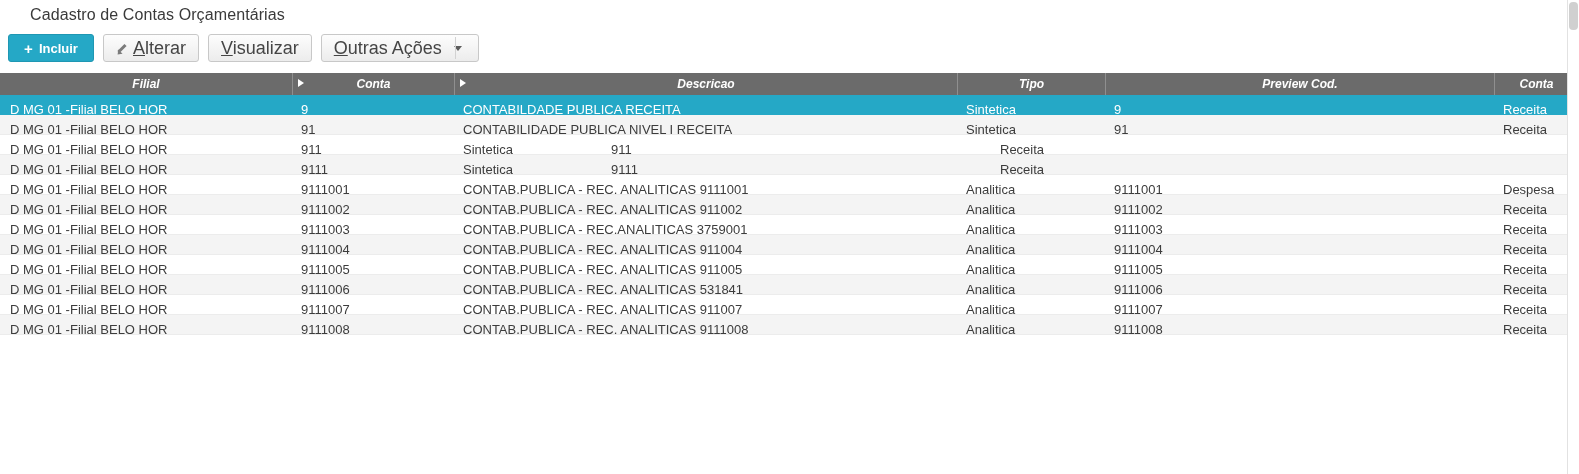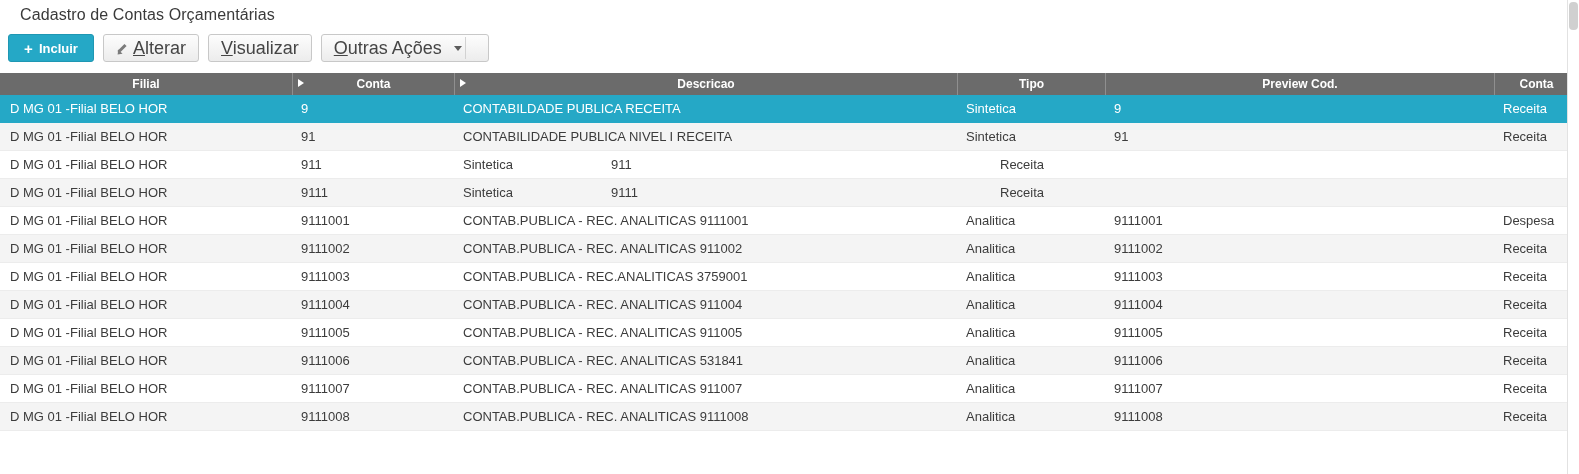--- a/index.html
+++ b/index.html
@@ -17,21 +17,21 @@
   }
   .app {
     position: relative;
     width: 1579px;
     height: 474px;
     overflow: hidden;
   }
   
   .title-bar {
     height: 31px;
-    padding: 6px 0 0 20px;
+    padding: 6px 0 0 30px;
     box-sizing: border-box;
   }
   .title-text {
     font-size: 16px;
     color: #3a3a3a;
     letter-spacing: 0.1px;
   }
   
   .toolbar {
     height: 42px;
@@ -107,21 +107,21 @@
     width: 0;
     height: 0;
     border-left: 4px solid transparent;
     border-right: 4px solid transparent;
     border-top: 5px solid #5c5c5c;
     display: inline-block;
     margin-left: 6px;
   }
   .btn-split {
     position: relative;
-    padding-right: 26px;
+    padding-right: 16px;
   }
   .btn-split .divider {
     position: absolute;
     right: 22px;
     top: 2px;
     bottom: 2px;
     width: 1px;
     background: #d2d2d2;
   }
   
@@ -140,35 +140,35 @@
   }
   .hcell {
     height: 22px;
     line-height: 22px;
     box-sizing: border-box;
     border-right: 1px solid #8f8f8f;
     text-align: center;
     position: relative;
     overflow: hidden;
     white-space: nowrap;
+    font-style: italic;
   }
   .hcell .sort-arrow {
     position: absolute;
     left: 5px;
     top: 6px;
     width: 0;
     height: 0;
     border-top: 4px solid transparent;
     border-bottom: 4px solid transparent;
     border-left: 6px solid #ffffff;
   }
   .row {
     display: flex;
-    height: 28px;
-    align-items: center;
+    height: 20px;
     font-size: 13px;
     color: #3c3c3c;
     border-bottom: 1px solid #ececec;
     box-sizing: border-box;
   }
   .row.odd {
     background: #ffffff;
   }
   .row.even {
     background: #f4f4f4;

